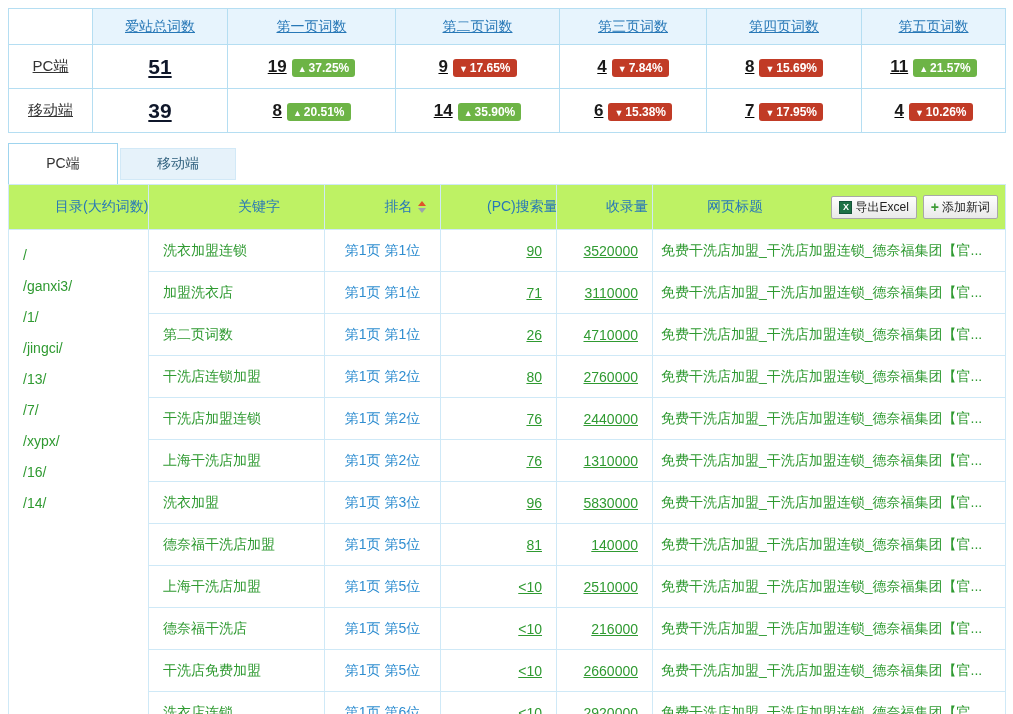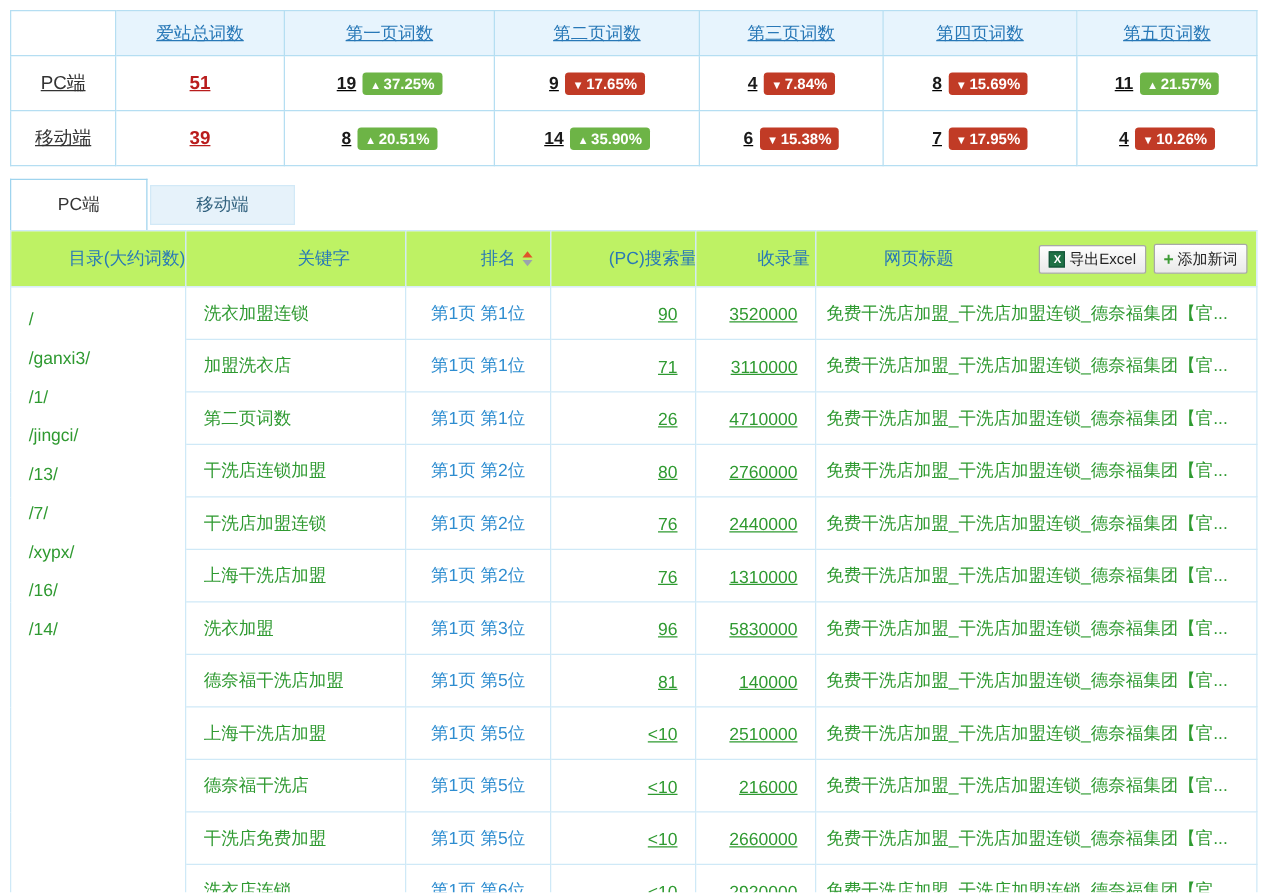--- a/index.html
+++ b/index.html
@@ -8,22 +8,22 @@
   .content{margin:8px;width:997px;}
 
   
   table{border-collapse:collapse;table-layout:fixed;}
   .summary{width:997px;border:1px solid #a6d5ee;}
   .summary th,.summary td{border:1px solid #b5def2;overflow:hidden;text-decoration:underline;}
   .summary thead th{height:33px;background:#e7f4fd;color:#2878b7;font-size:14px;font-weight:normal;}
   .summary thead th.blank{background:#fff;}
   .summary tbody td{height:41px;text-align:center;}
   .summary .row-label{font-size:15px;color:#333;}
-  .summary .total{color:#b91c1c;font-weight:bold;font-size:15px;}
-  .summary .count{font-weight:bold;font-size:14px;color:#1a1a1a;}
+  .summary .total{color:#0f172a;font-weight:bold;font-size:21px;}
+  .summary .count{font-weight:bold;font-size:17px;color:#1a1a1a;}
   .badge{display:inline-block;margin-left:5px;padding:3px 6px;border-radius:3px;color:#fff;
          font-size:12px;font-weight:bold;line-height:1;}
   .badge .arr{font-size:9px;margin-right:2px;}
   .badge.up{background:#6db446;}
   .badge.down{background:#c13b26;}
 
   
   .tabs{position:relative;height:41px;margin-top:10px;}
   .tab{display:flex;align-items:center;justify-content:center;font-size:14px;cursor:pointer;}
   .tab.active{position:absolute;left:0;top:0;width:110px;height:41px;background:#fff;

